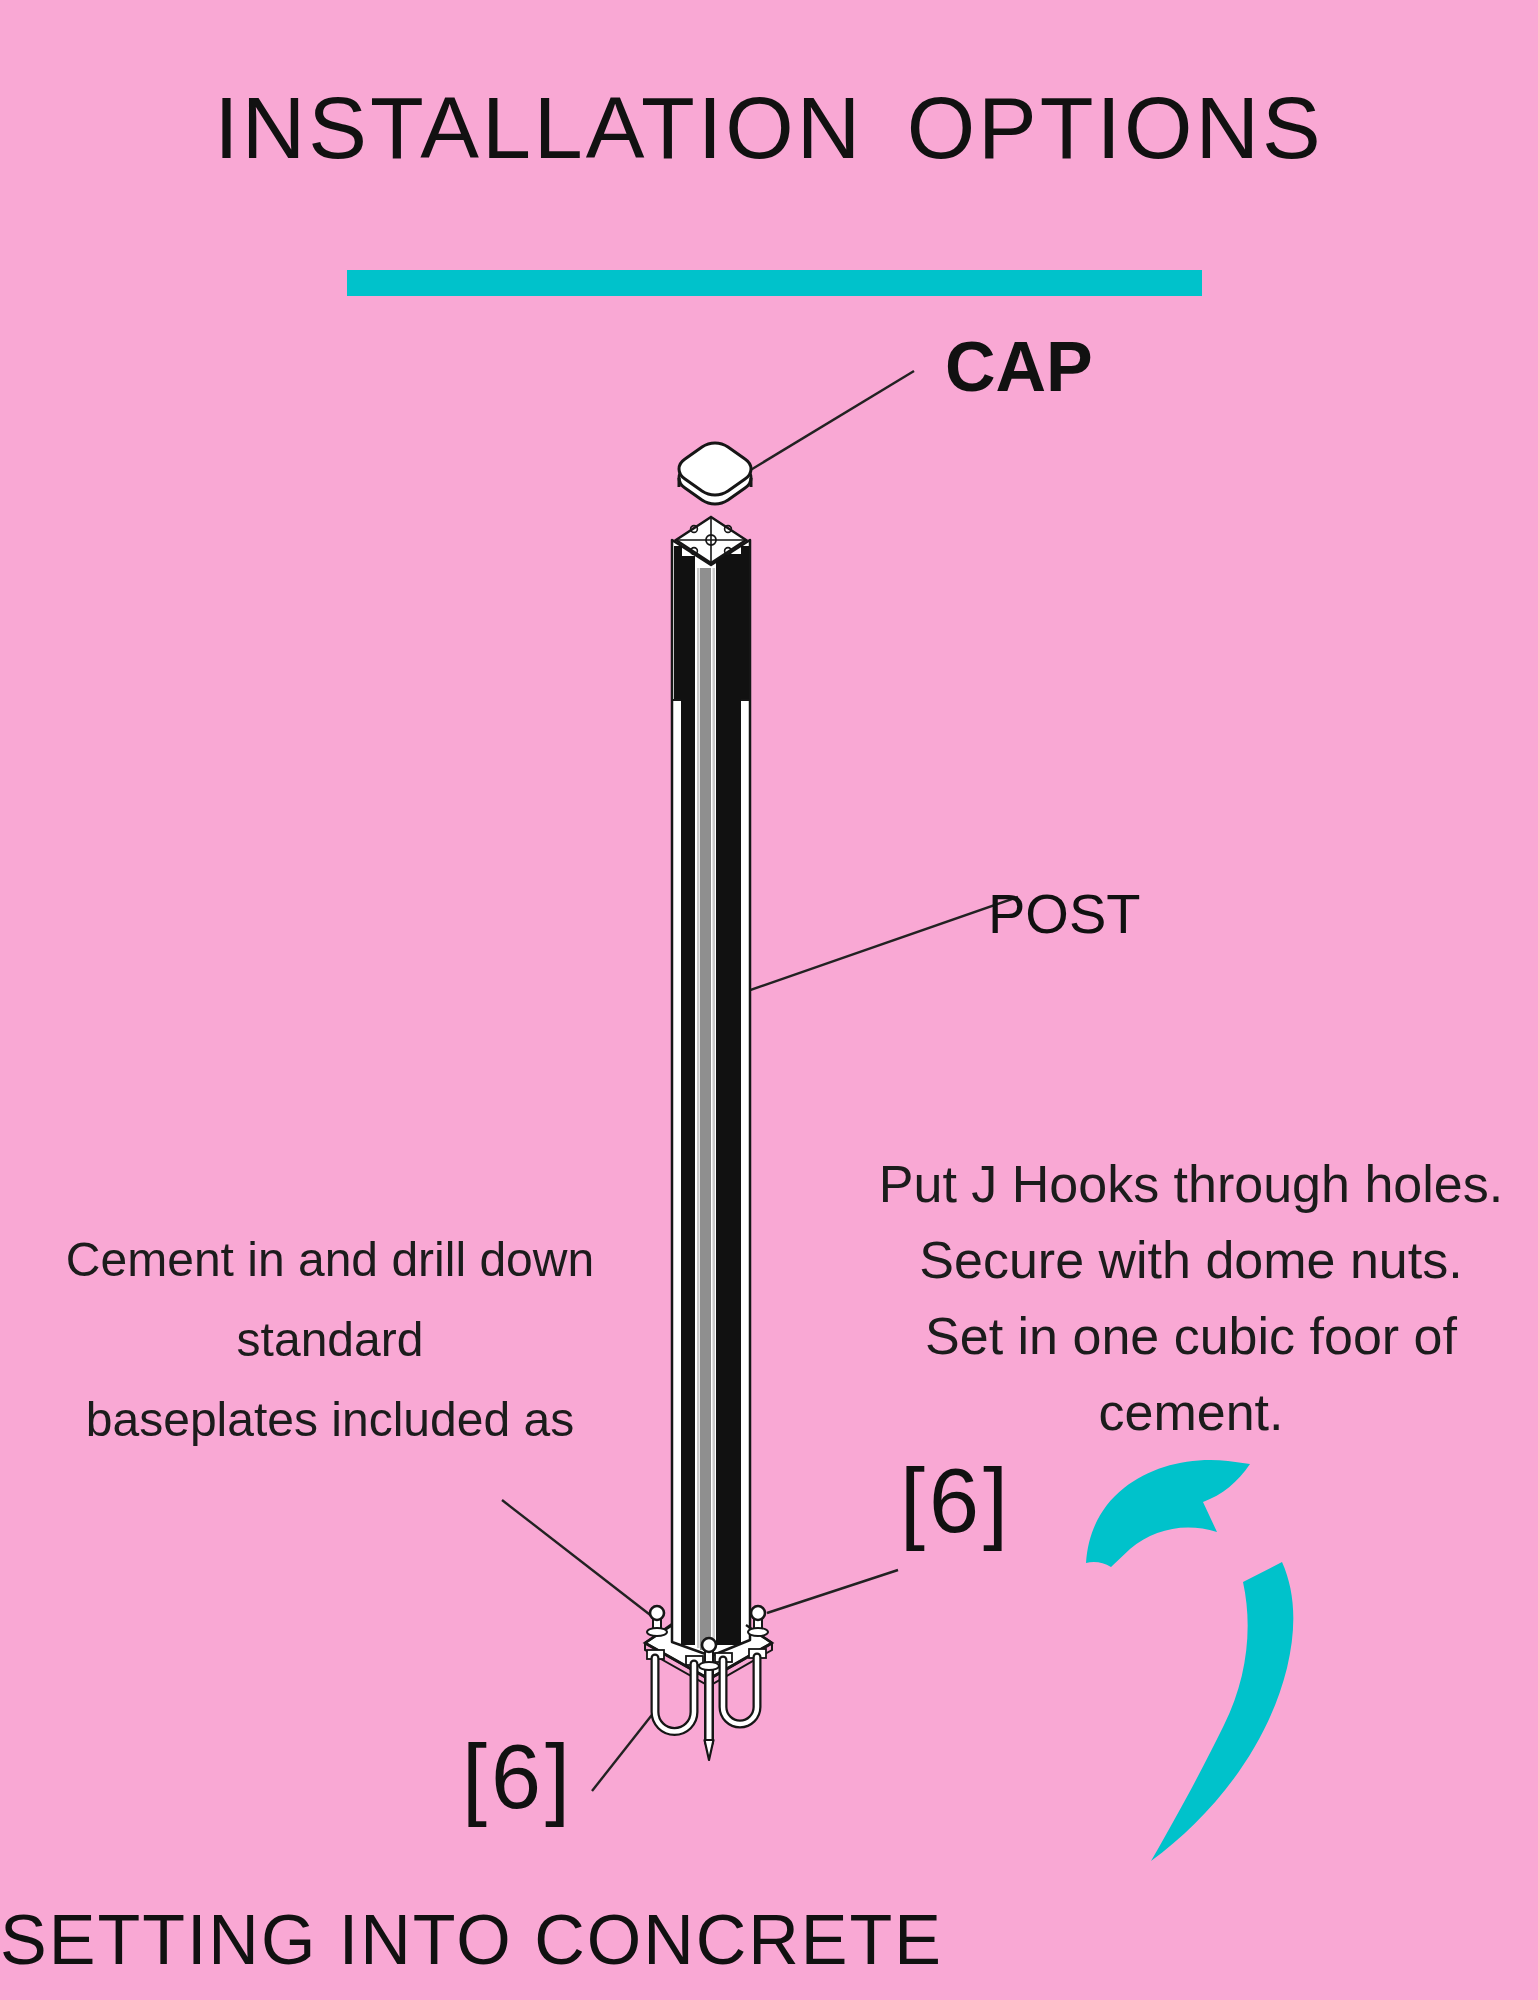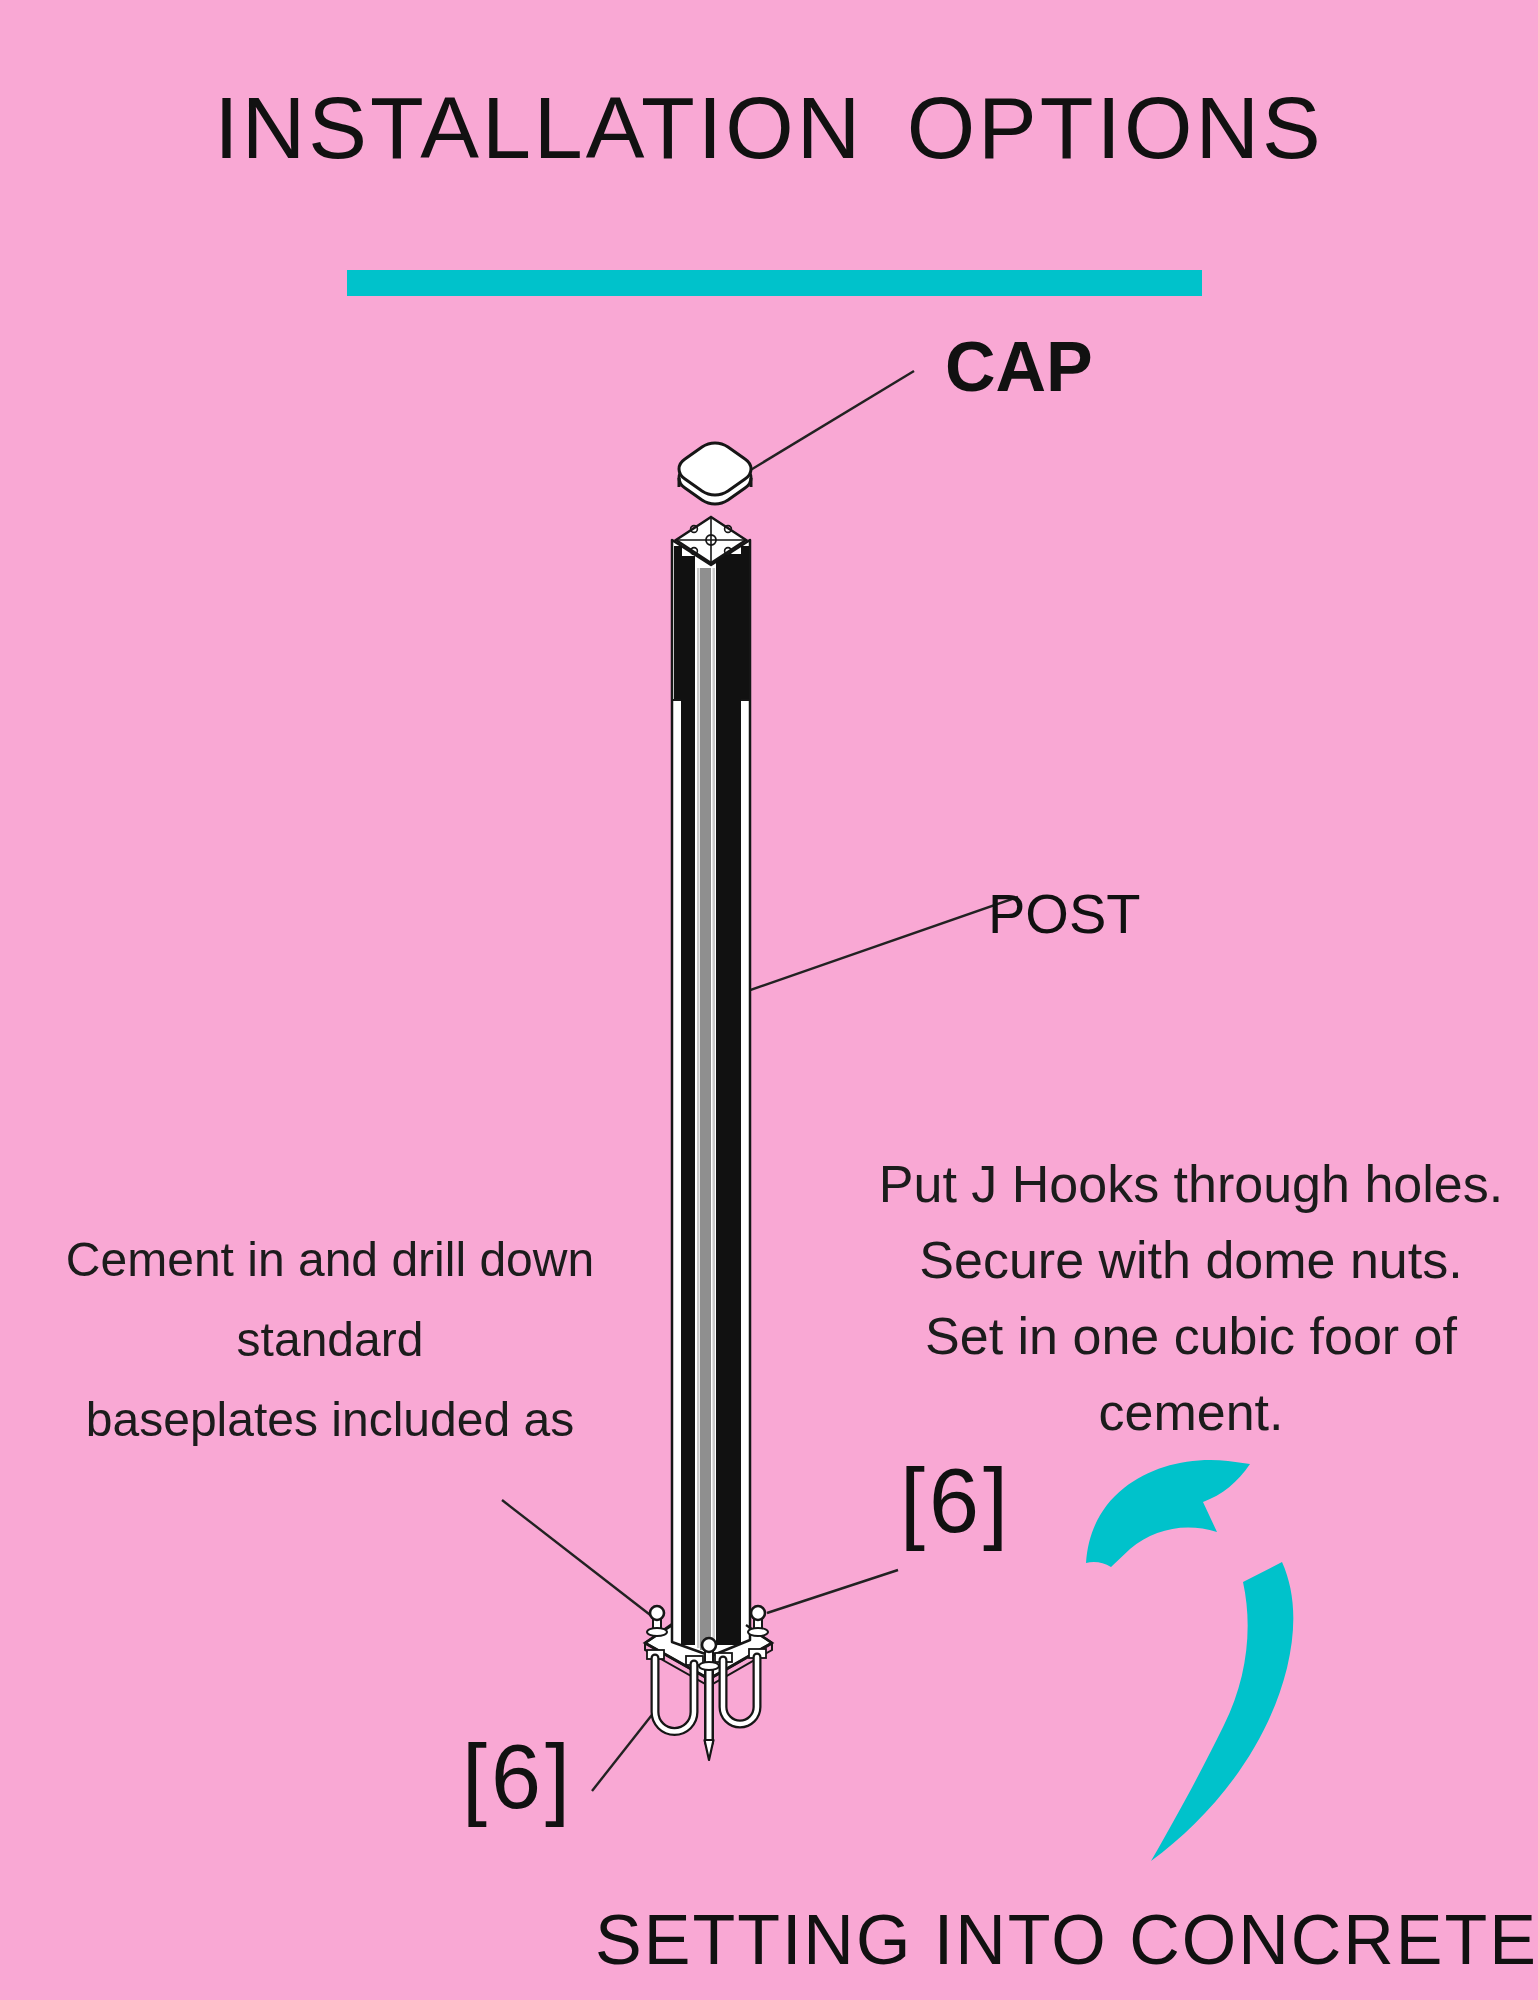--- a/index.html
+++ b/index.html
@@ -22,21 +22,21 @@
   .cap-label{ left:945px; top:332px;font-weight:bold; }
   .post-label{ left:988px; top:886px; font-size:56px; }
   .note{ text-align:center; color:#1c1c1c; }
   .note .line{ display:block; }
   .note-left{ left:20px; top:1220px; width:620px; font-size:48px; line-height:80px; }
   .note-right{ left:838px; top:1146px; width:706px; font-size:52px; line-height:76px; }
   .qty{ font-size:90px; line-height:1.1; color:#111; letter-spacing:4px; }
   .qty-right{ left:900px; top:1452px; }
   .qty-left{ left:462px; top:1728px; }
   .footer-caption{
-    left:0; right:0; top:1900px; text-align:right;
+    left:0; right:0; top:1900px; text-align:left;
     font-size:70px; font-weight:300; letter-spacing:2px; color:#111;
   }
 </style>
 </head>
 <body>
 
 <div class="page">
 
   <h1 class="abs page-title">INSTALLATION OPTIONS</h1>
   <div class="abs title-underline"></div>

